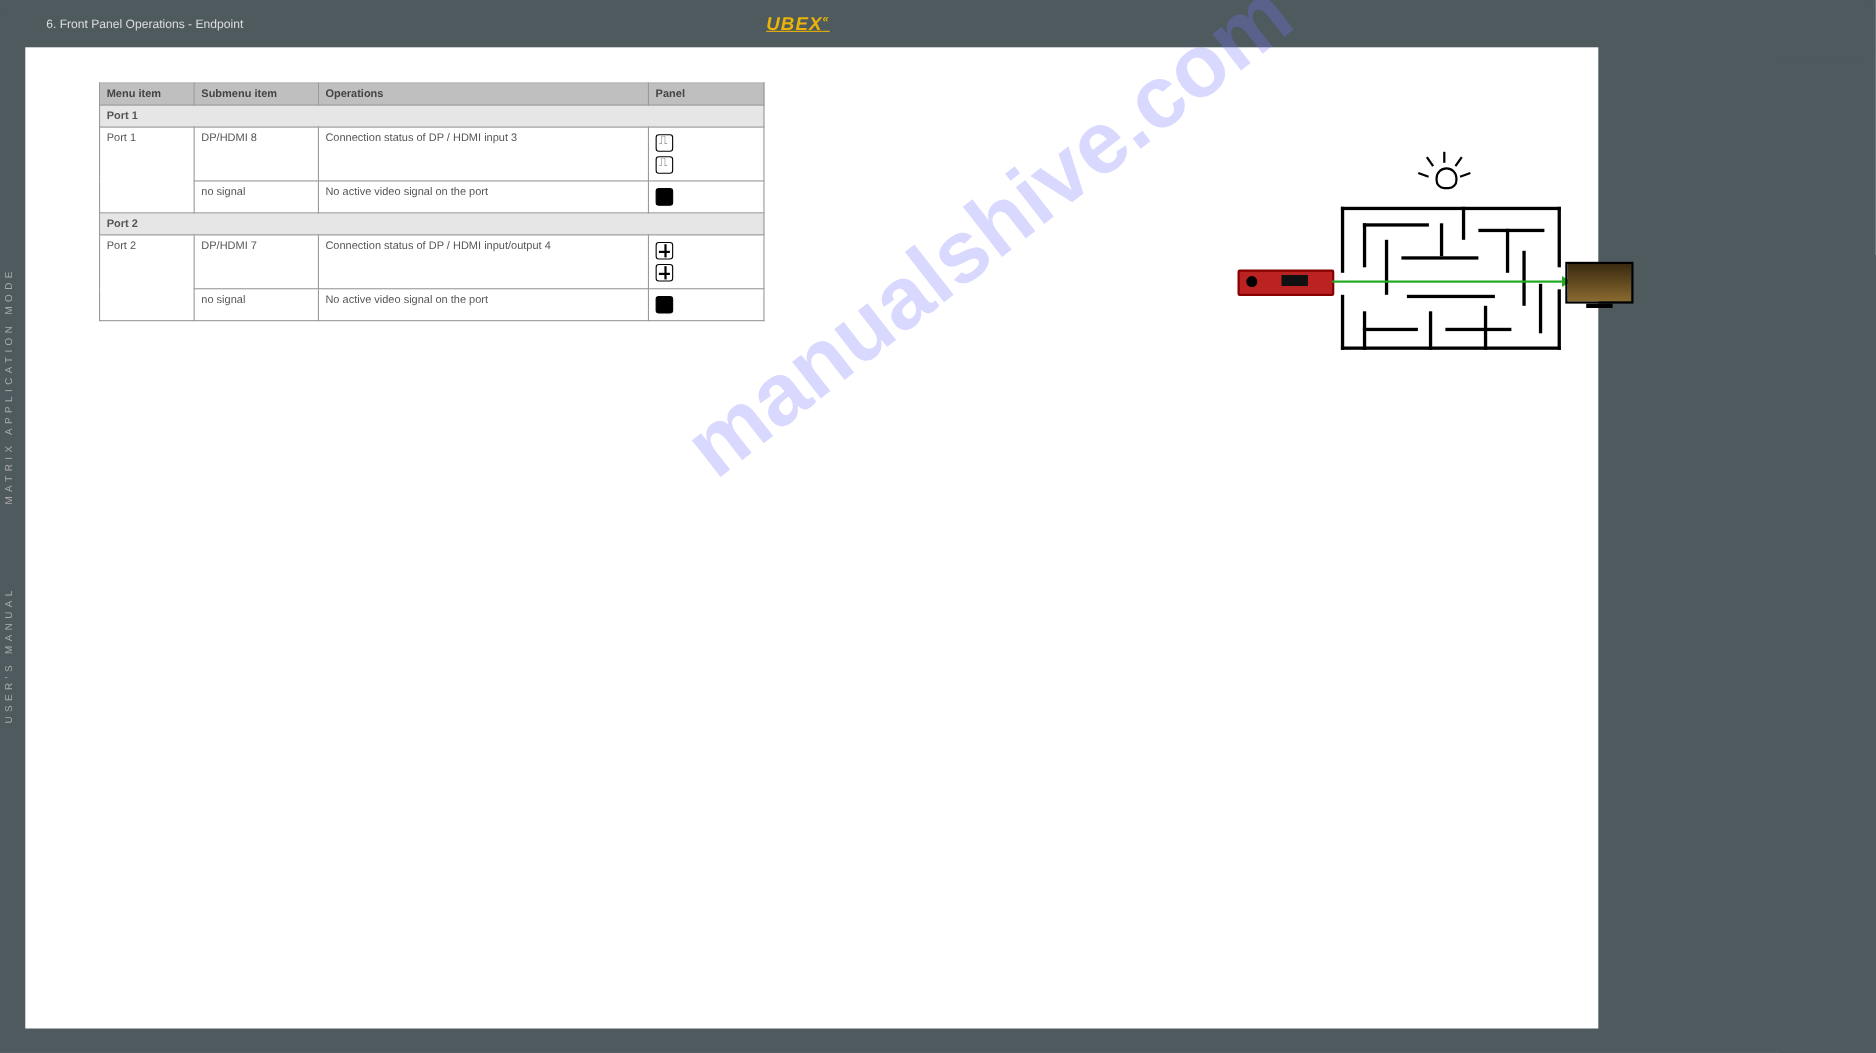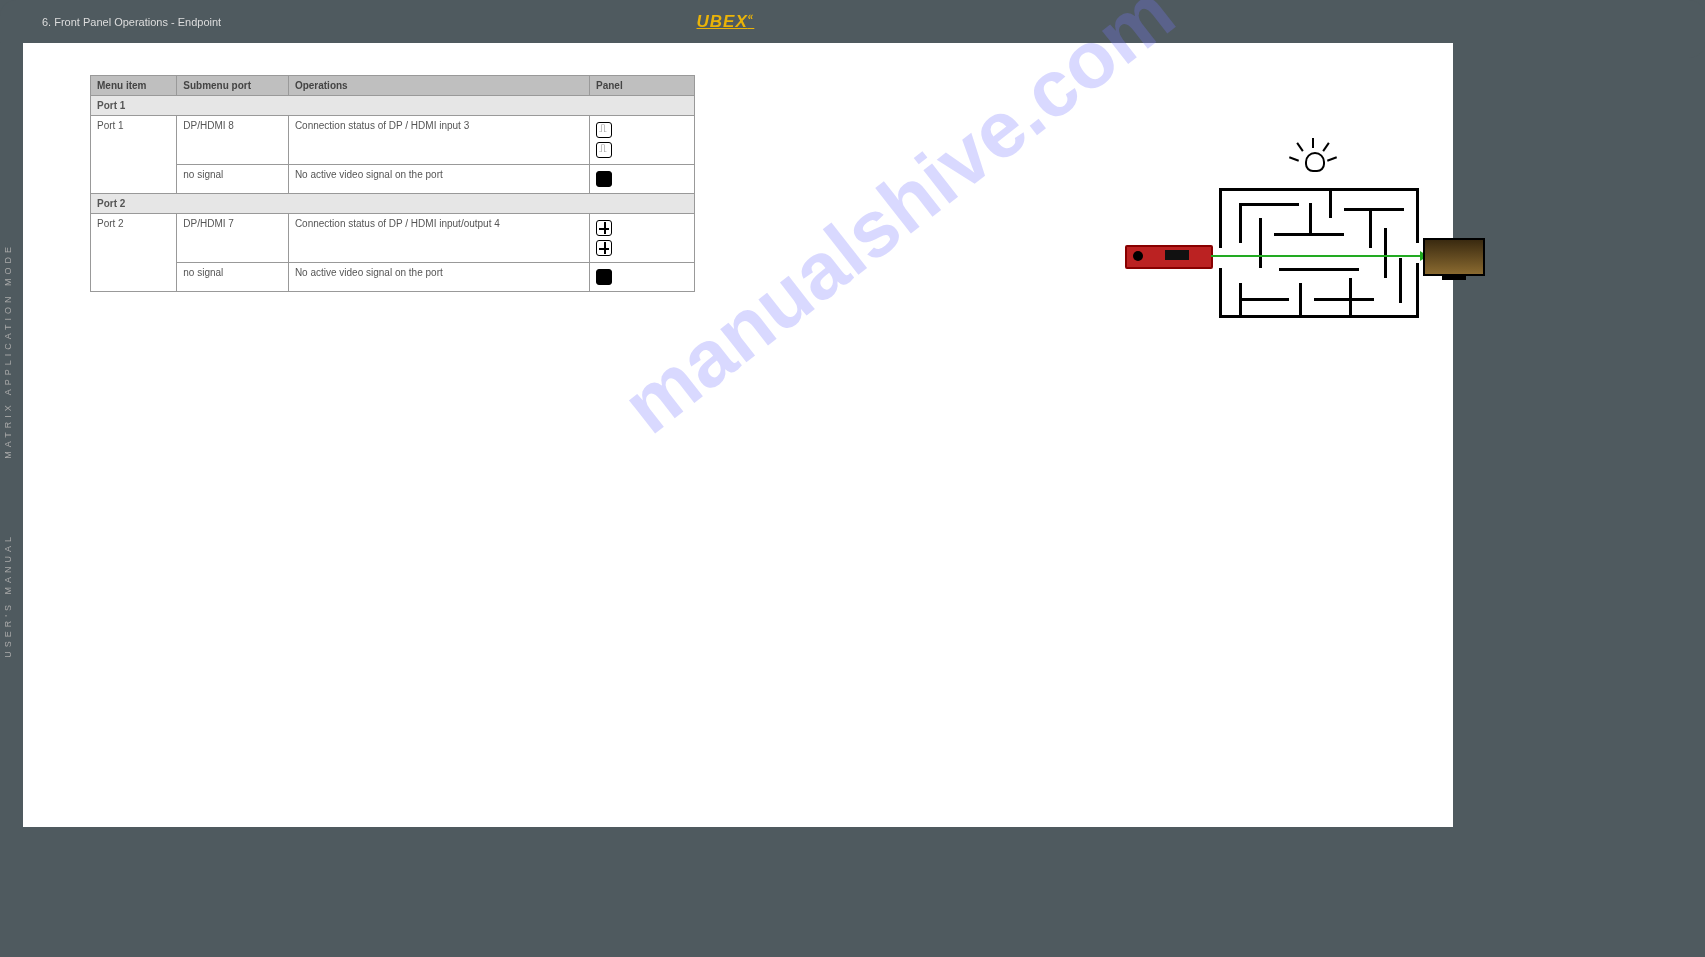--- a/index.html
+++ b/index.html
@@ -2,21 +2,21 @@
 <html><head>
 <meta charset="utf-8">
 <style>
   html,body{margin:0;padding:0;background:#4f5a5f;font-family:Arial,Helvetica,sans-serif;font-size:11px;color:#333;}
   .viewport{position:relative;width:1705px;height:957px;background:#4f5a5f;overflow:hidden;}
   .topbar{position:absolute;left:0;top:0;width:1705px;height:58px;background:#4f5a5f;border-radius:16px;}
   .topflex{display:flex;align-items:center;height:43px;color:#ddd;font-size:11px;}
   .topbar .seg{padding:0 14px;white-space:nowrap;}
   .ubex{font-weight:bold;font-style:italic;text-decoration:underline;font-size:17px;letter-spacing:1px;color:#eab308;margin:0 auto;}
   .ubex sup{font-size:10px;}
-  .page{position:absolute;left:23px;top:43px;width:1430px;height:784px;background:#fff;}
+  .page{position:absolute;left:23px;top:43px;width:1430px;height:892px;background:#fff;}
   .sidebar{position:absolute;left:0;top:43px;width:23px;height:752px;background:#4f5a5f;color:#aaa;}
   .sidebar .vtxt{position:absolute;left:3px;writing-mode:vertical-rl;transform:rotate(180deg);font-size:9px;letter-spacing:4px;}
   .content{position:absolute;left:67px;top:32px;width:1330px;}
   table.specs{border-collapse:collapse;width:605px;font-size:10px;color:#555;}
   table.specs td,table.specs th{border:1px solid #999;padding:4px 6px;vertical-align:top;text-align:left;}
   table.specs thead th{background:#bfbfbf;color:#444;font-weight:bold;}
   table.specs .sect td{background:#e6e6e6;font-weight:bold;color:#555;}
   table.specs .iconcell{text-align:left;width:92px;}
   .ico{display:inline-block;width:16px;height:16px;border:1.5px solid #000;border-radius:3px;box-sizing:border-box;margin:2px 4px 2px 0;position:relative;vertical-align:middle;}
   .ico.filled{background:#000;border-radius:3px;}
@@ -66,21 +66,21 @@
   </div>
 
   <div class="page">
 
     <div class="content">
 
       <table class="specs">
         <thead>
           <tr>
             <th>Menu item</th>
-            <th>Submenu port</th>
+            <th>Submenu item</th>
             <th>Operations</th>
             <th>Panel</th>
           </tr>
         </thead>
         <tbody>
           <tr class="sect">
               <td colspan="4">Port 1</td>
             </tr>
           <tr>
             <td rowspan="2">Port 1</td>

